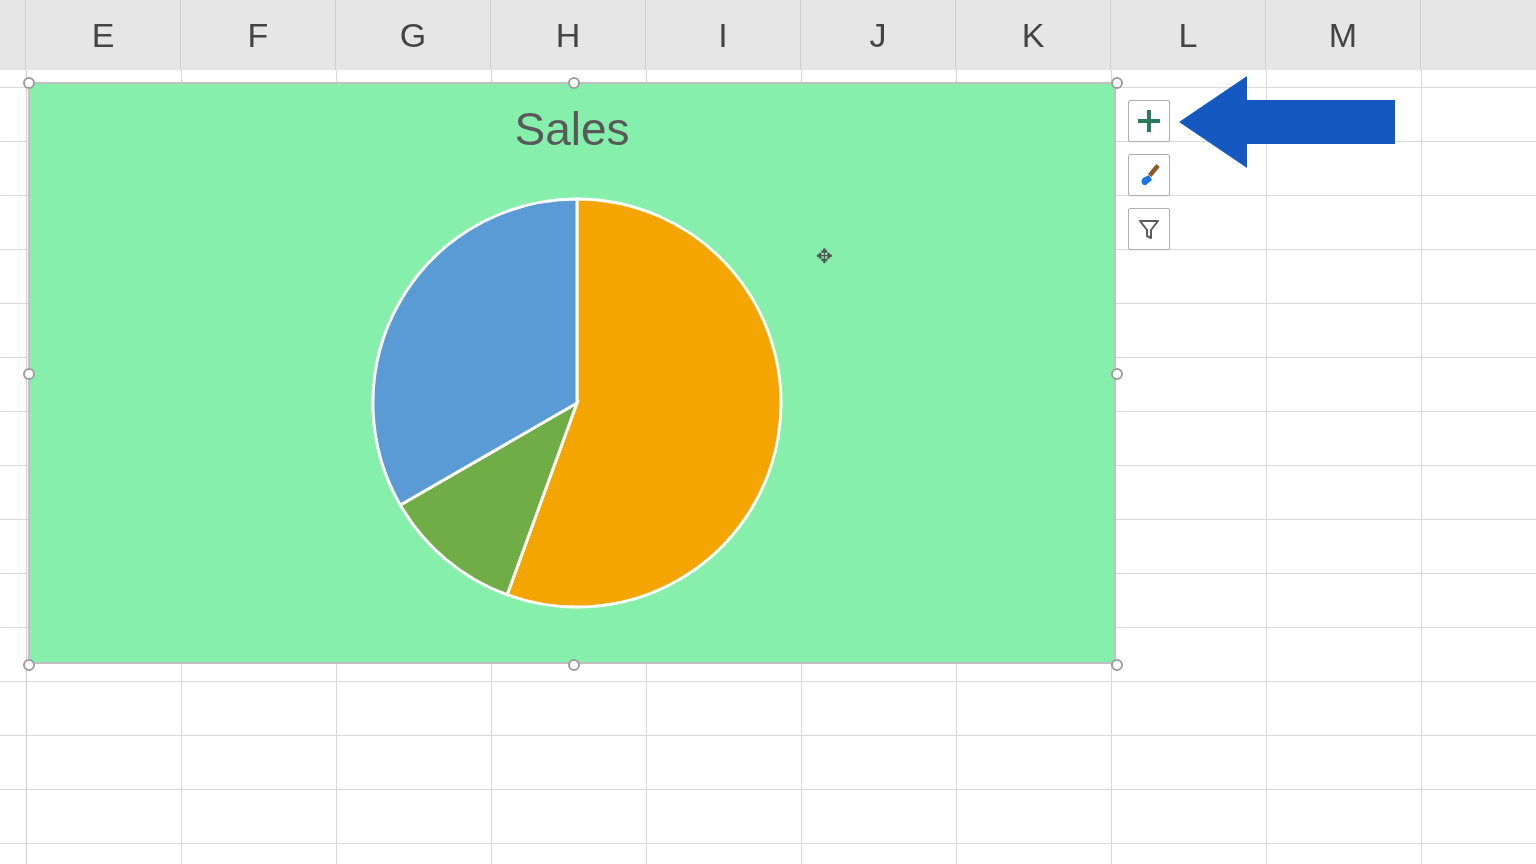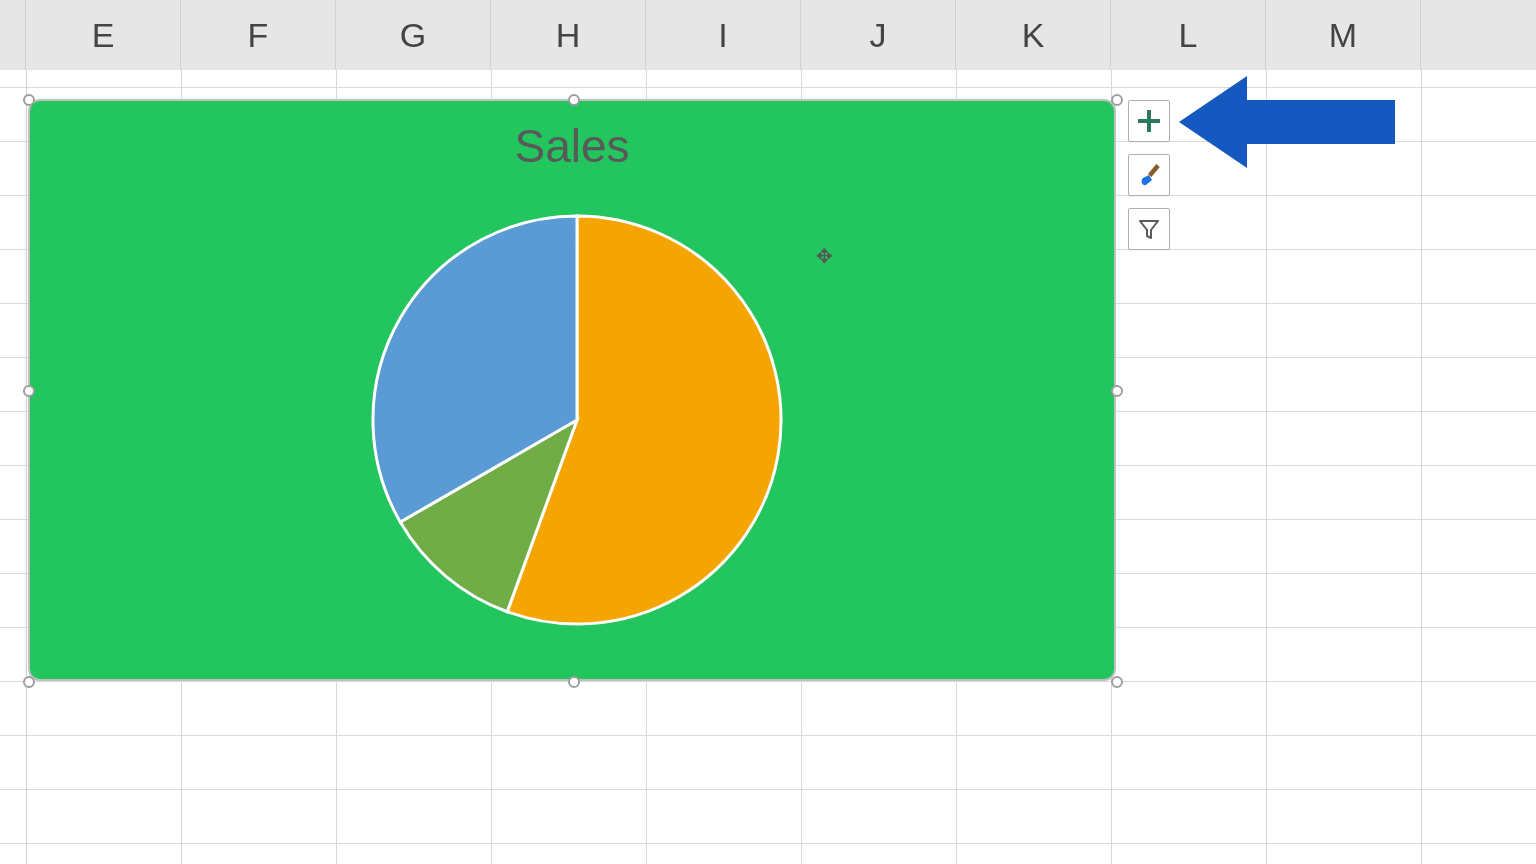--- a/index.html
+++ b/index.html
@@ -44,25 +44,25 @@
     position: absolute; left: 0; width: 1536px; height: 1px;
     background: #d9d9d9;
   }
   .row-head-border {
     position: absolute; left: 25.5px; top: 70px; width: 1px; height: 794px;
     background: #cfcfcf;
   }
   
   .chart-box {
     position: absolute;
-    left: 28px; top: 99px;
+    left: 28px; top: 82px;
     width: 1088px; height: 582px;
-    background: #22c55e;
+    background: #86efac;
     border: 2px solid #c0c0c0;
-    border-radius: 12px;
+    border-radius: 2px;
   }
   .chart-title {
     position: absolute;
     left: 0; top: 18px; width: 100%;
     text-align: center;
     font-size: 46px; color: #595959;
     font-weight: 400;
   }
   .pie-wrap {
     position: absolute;

